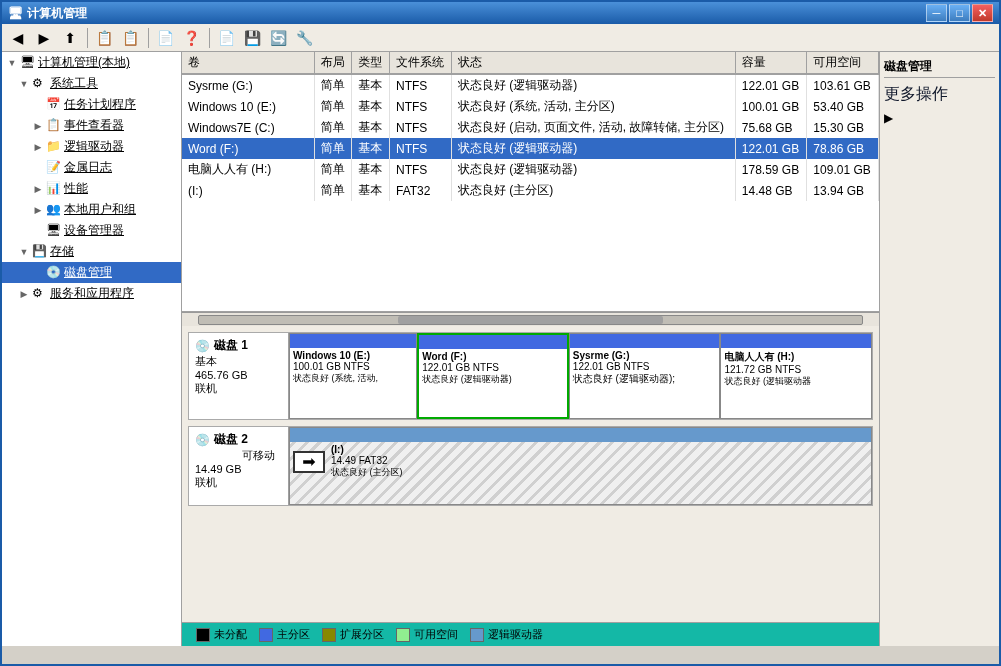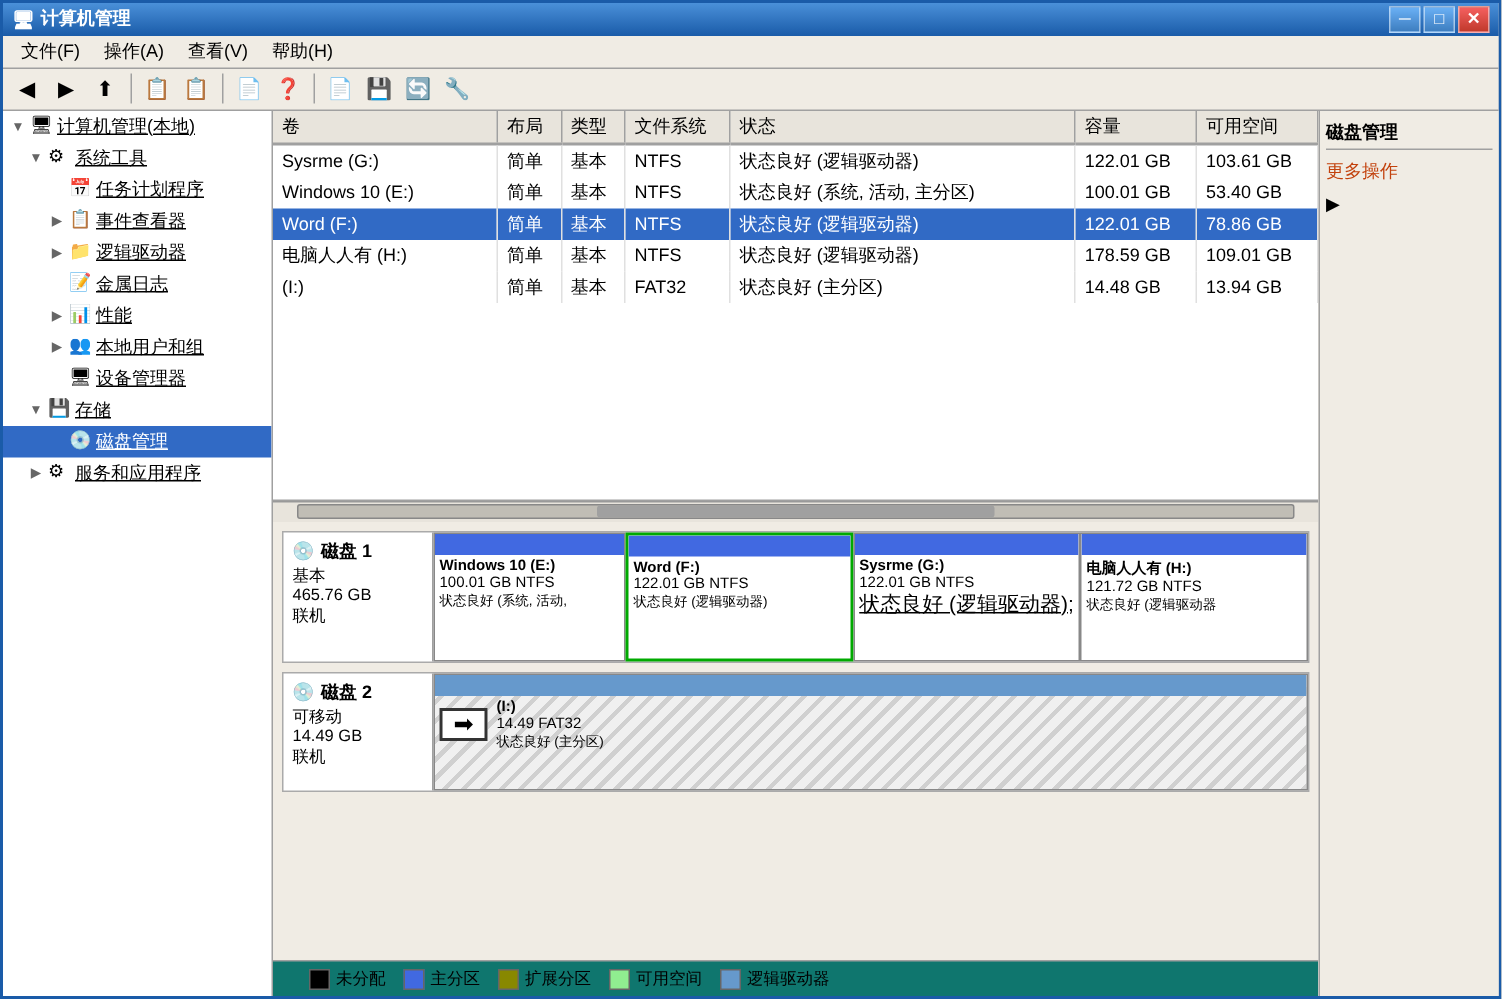--- a/index.html
+++ b/index.html
@@ -179,24 +179,24 @@
       display: flex;
       align-items: center;
       gap: 4px;
     }
 
     
     .legend {
       display: flex;
       align-items: center;
       gap: 12px;
-      padding: 4px 24px;
+      padding: 4px 14px;
       font-size: 11px;
       border-top: 1px solid #a0a0a0;
-      background: #0f766e;
+      background: #14b8a6;
     }
     .legend-item {
       display: flex;
       align-items: center;
       gap: 4px;
     }
     .legend-box {
       width: 14px;
       height: 14px;
       border: 1px solid #666;
@@ -210,23 +210,23 @@
       padding: 4px;
     }
     .action-panel-title {
       font-weight: bold;
       font-size: 12px;
       padding: 2px 0;
       border-bottom: 1px solid #a0a0a0;
       margin-bottom: 4px;
     }
     .action-link {
-      color: #c2410c;
+      color: #0f172a;
       cursor: pointer;
-      font-size: 12px;
+      font-size: 16px;
       padding: 2px 0;
       display: block;
     }
 
     .outer-wrapper {
       display: flex;
       flex-direction: column;
       width: 1001px;
       height: 666px;
       border: 2px solid #1a5ba8;
@@ -240,26 +240,20 @@
   <div class="title-bar">
     <span style="margin-right:4px;">🖥</span>
     <span>计算机管理</span>
     <div class="title-bar-controls">
       <div class="title-btn">─</div>
       <div class="title-btn">□</div>
       <div class="title-btn close">✕</div>
     </div>
   </div>
 
-  <div class="menu-bar">
-    <span class="menu-item">文件(F)</span>
-    <span class="menu-item">操作(A)</span>
-    <span class="menu-item">查看(V)</span>
-    <span class="menu-item">帮助(H)</span>
-  </div>
 
   <div class="toolbar">
     <button class="toolbar-btn">◀</button>
     <button class="toolbar-btn">▶</button>
     <button class="toolbar-btn">⬆</button>
     <div class="toolbar-separator"></div>
     <button class="toolbar-btn">📋</button>
     <button class="toolbar-btn">📋</button>
     <div class="toolbar-separator"></div>
     <button class="toolbar-btn">📄</button>
@@ -374,20 +368,29 @@
               </tr>
               <tr>
                 <td>Windows 10 (E:)</td>
                 <td>简单</td>
                 <td>基本</td>
                 <td>NTFS</td>
                 <td>状态良好 (系统, 活动, 主分区)</td>
                 <td>100.01 GB</td>
                 <td>53.40 GB</td>
               </tr>
+              <tr>
+                <td>Windows7E (C:)</td>
+                <td>简单</td>
+                <td>基本</td>
+                <td>NTFS</td>
+                <td>状态良好 (启动, 页面文件, 活动, 故障转储, 主分区)</td>
+                <td>75.68 GB</td>
+                <td>15.30 GB</td>
+              </tr>
               <tr class="selected">
                 <td>Word (F:)</td>
                 <td>简单</td>
                 <td>基本</td>
                 <td>NTFS</td>
                 <td>状态良好 (逻辑驱动器)</td>
                 <td>122.01 GB</td>
                 <td>78.86 GB</td>
               </tr>
               <tr>
@@ -449,42 +452,42 @@
                   <div>122.01 GB NTFS</div>
                   <div style="font-size:9px;">状态良好 (逻辑驱动器)</div>
                 </div>
               </div>
 
               <div style="width:26%; border:1px solid #888; display:flex; flex-direction:column; overflow:hidden; position:relative; cursor:pointer;">
                 <div style="height:14px; background:#4169e1; flex-shrink:0;"></div>
                 <div style="padding:2px 3px; font-size:10px;">
                   <div style="font-weight:bold;">Sysrme (G:)</div>
                   <div>122.01 GB NTFS</div>
-                  <div style="font-size:14px;text-decoration:underline;">状态良好 (逻辑驱动器);</div>
+                  <div style="font-size:10px;">状态良好 (逻辑驱动器);</div>
                 </div>
               </div>
 
               <div style="flex:1; border:1px solid #888; display:flex; flex-direction:column; overflow:hidden; position:relative; cursor:pointer;">
                 <div style="height:14px; background:#4169e1; flex-shrink:0;"></div>
                 <div style="padding:2px 3px; font-size:10px;">
                   <div style="font-weight:bold;">电脑人人有 (H:)</div>
                   <div>121.72 GB NTFS</div>
                   <div style="font-size:9px;">状态良好 (逻辑驱动器</div>
                 </div>
               </div>
             </div>
           </div>
 
           <div style="display:flex; border:1px solid #aaa; background:white; min-height:80px;">
             <div class="disk-info">
               <div class="disk-name">
                 <span style="font-size:12px;">💿</span>
                 <span>磁盘 2</span>
               </div>
-              <div style="font-size:11px;">可移动</div>
+              <div style="font-size:11px;margin-left:47px;">可移动</div>
               <div style="font-size:11px;">14.49 GB</div>
               <div style="font-size:11px;">联机</div>
             </div>
             <div style="flex:1; display:flex; position:relative;">
               <div style="width:100%; border:1px solid #888; display:flex; flex-direction:column; overflow:hidden; position:relative; cursor:pointer;
                 background: repeating-linear-gradient(-45deg, #d0d0d0, #d0d0d0 3px, #f0f0f0 3px, #f0f0f0 9px);">
                 <div style="height:14px; background:#6699cc; flex-shrink:0;"></div>
                 <div style="padding:2px 3px; font-size:10px; display:flex; align-items:center; gap:6px;">
                   <div style="display:inline-block; width:32px; height:22px; background:white; border:2px solid #333; position:relative; flex-shrink:0; display:flex; align-items:center; justify-content:center; font-size:16px;">
                     ➡

